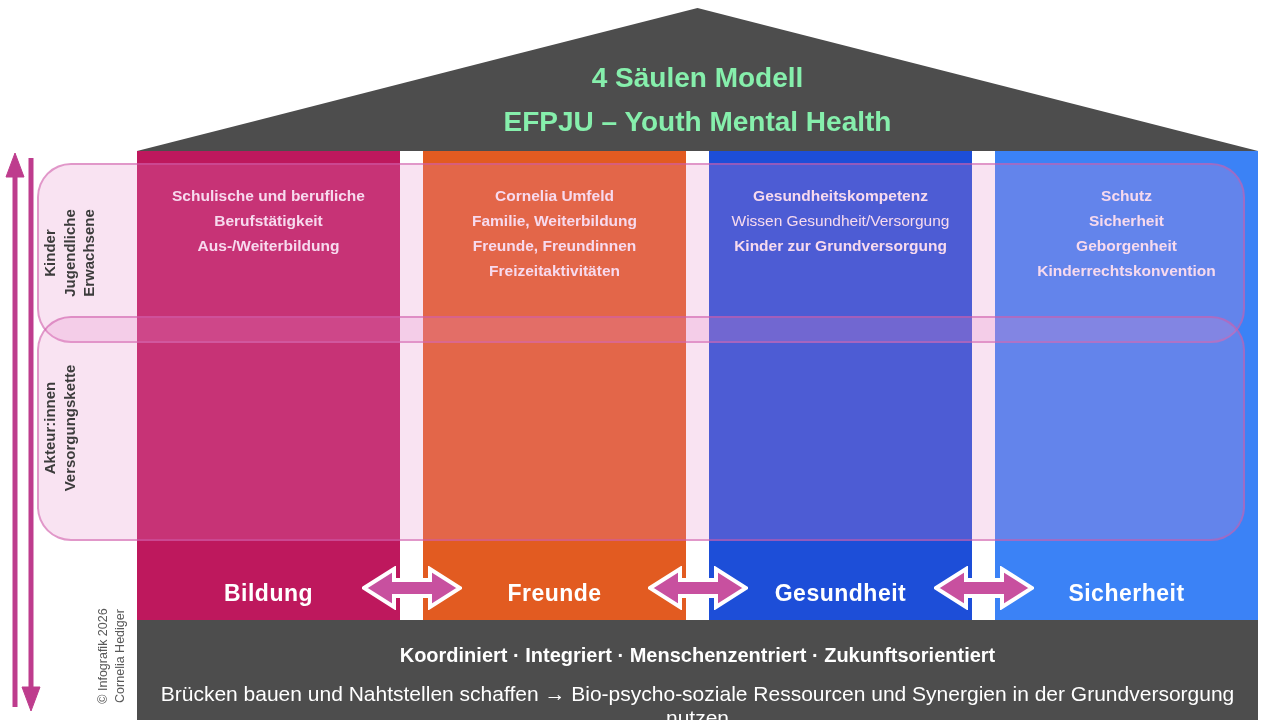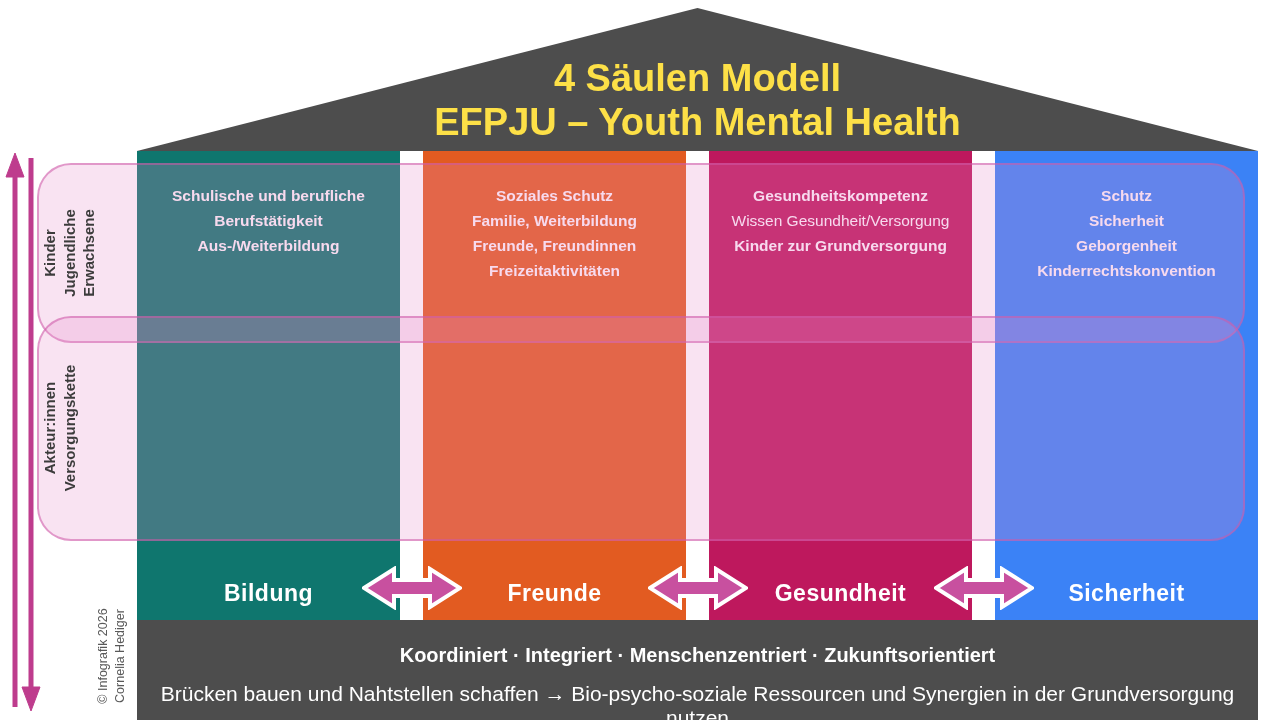--- a/index.html
+++ b/index.html
@@ -7,21 +7,21 @@
     position:relative; width:1280px; height:720px; background:#ffffff;
     font-family:"Liberation Sans", sans-serif; overflow:hidden;
   }
   
   .roof {
     position:absolute; left:137px; top:8px; width:1121px; height:143px;
     clip-path:polygon(50% 0, 100% 100%, 0 100%);
     display:flex; flex-direction:column; justify-content:flex-end; align-items:center;
     padding-bottom:7px; box-sizing:border-box;
   }
-  .roof-title { color:#fde047; font-weight:bold; font-size:38px; line-height:44px; text-align:center; white-space:nowrap; }
+  .roof-title { color:#86efac; font-weight:bold; font-size:28px; line-height:44px; text-align:center; white-space:nowrap; }
   
   .pillar { position:absolute; top:151px; height:469px; width:263px; }
   .pillar.p1 { left:137px; } .pillar.p2 { left:423px; } .pillar.p3 { left:709px; } .pillar.p4 { left:995px; }
   .pillar-text {
     padding-top:32px; text-align:center; color:#FDF3FA; font-weight:bold;
     font-size:15.5px; line-height:25px;
   }
   .pillar-text .fw-regular { font-weight:normal; }
   .pillar-name {
     position:absolute; bottom:13px; left:0; width:100%; text-align:center;
@@ -62,40 +62,40 @@
 </head>
 <body>
 
 <div class="canvas">
 
   <div class="roof" style="background-color: rgb(77, 77, 77);">
     <div class="roof-title">4 Säulen Modell</div>
     <div class="roof-title">EFPJU – Youth Mental Health</div>
   </div>
 
-  <div class="pillar p1" style="background-color: #0f766e;">
+  <div class="pillar p1" style="background-color: #be185d;">
     <div class="pillar-text">
       <div>Schulische und berufliche</div>
       <div>Berufstätigkeit</div>
       <div>Aus-/Weiterbildung</div>
     </div>
     <div class="pillar-name">Bildung</div>
   </div>
 
   <div class="pillar p2" style="background-color: rgb(226, 91, 33);">
     <div class="pillar-text">
-      <div>Soziales Schutz</div>
+      <div>Cornelia Umfeld</div>
       <div>Familie, Weiterbildung</div>
       <div>Freunde, Freundinnen</div>
       <div>Freizeitaktivitäten</div>
     </div>
     <div class="pillar-name">Freunde</div>
   </div>
 
-  <div class="pillar p3" style="background-color: #be185d;">
+  <div class="pillar p3" style="background-color: #1d4ed8;">
     <div class="pillar-text">
       <div>Gesundheitskompetenz</div>
       <div class="fw-regular">Wissen Gesundheit/Versorgung</div>
       <div>Kinder zur Grundversorgung</div>
     </div>
     <div class="pillar-name">Gesundheit</div>
   </div>
 
   <div class="pillar p4" style="background-color: #3b82f6;">
     <div class="pillar-text">

